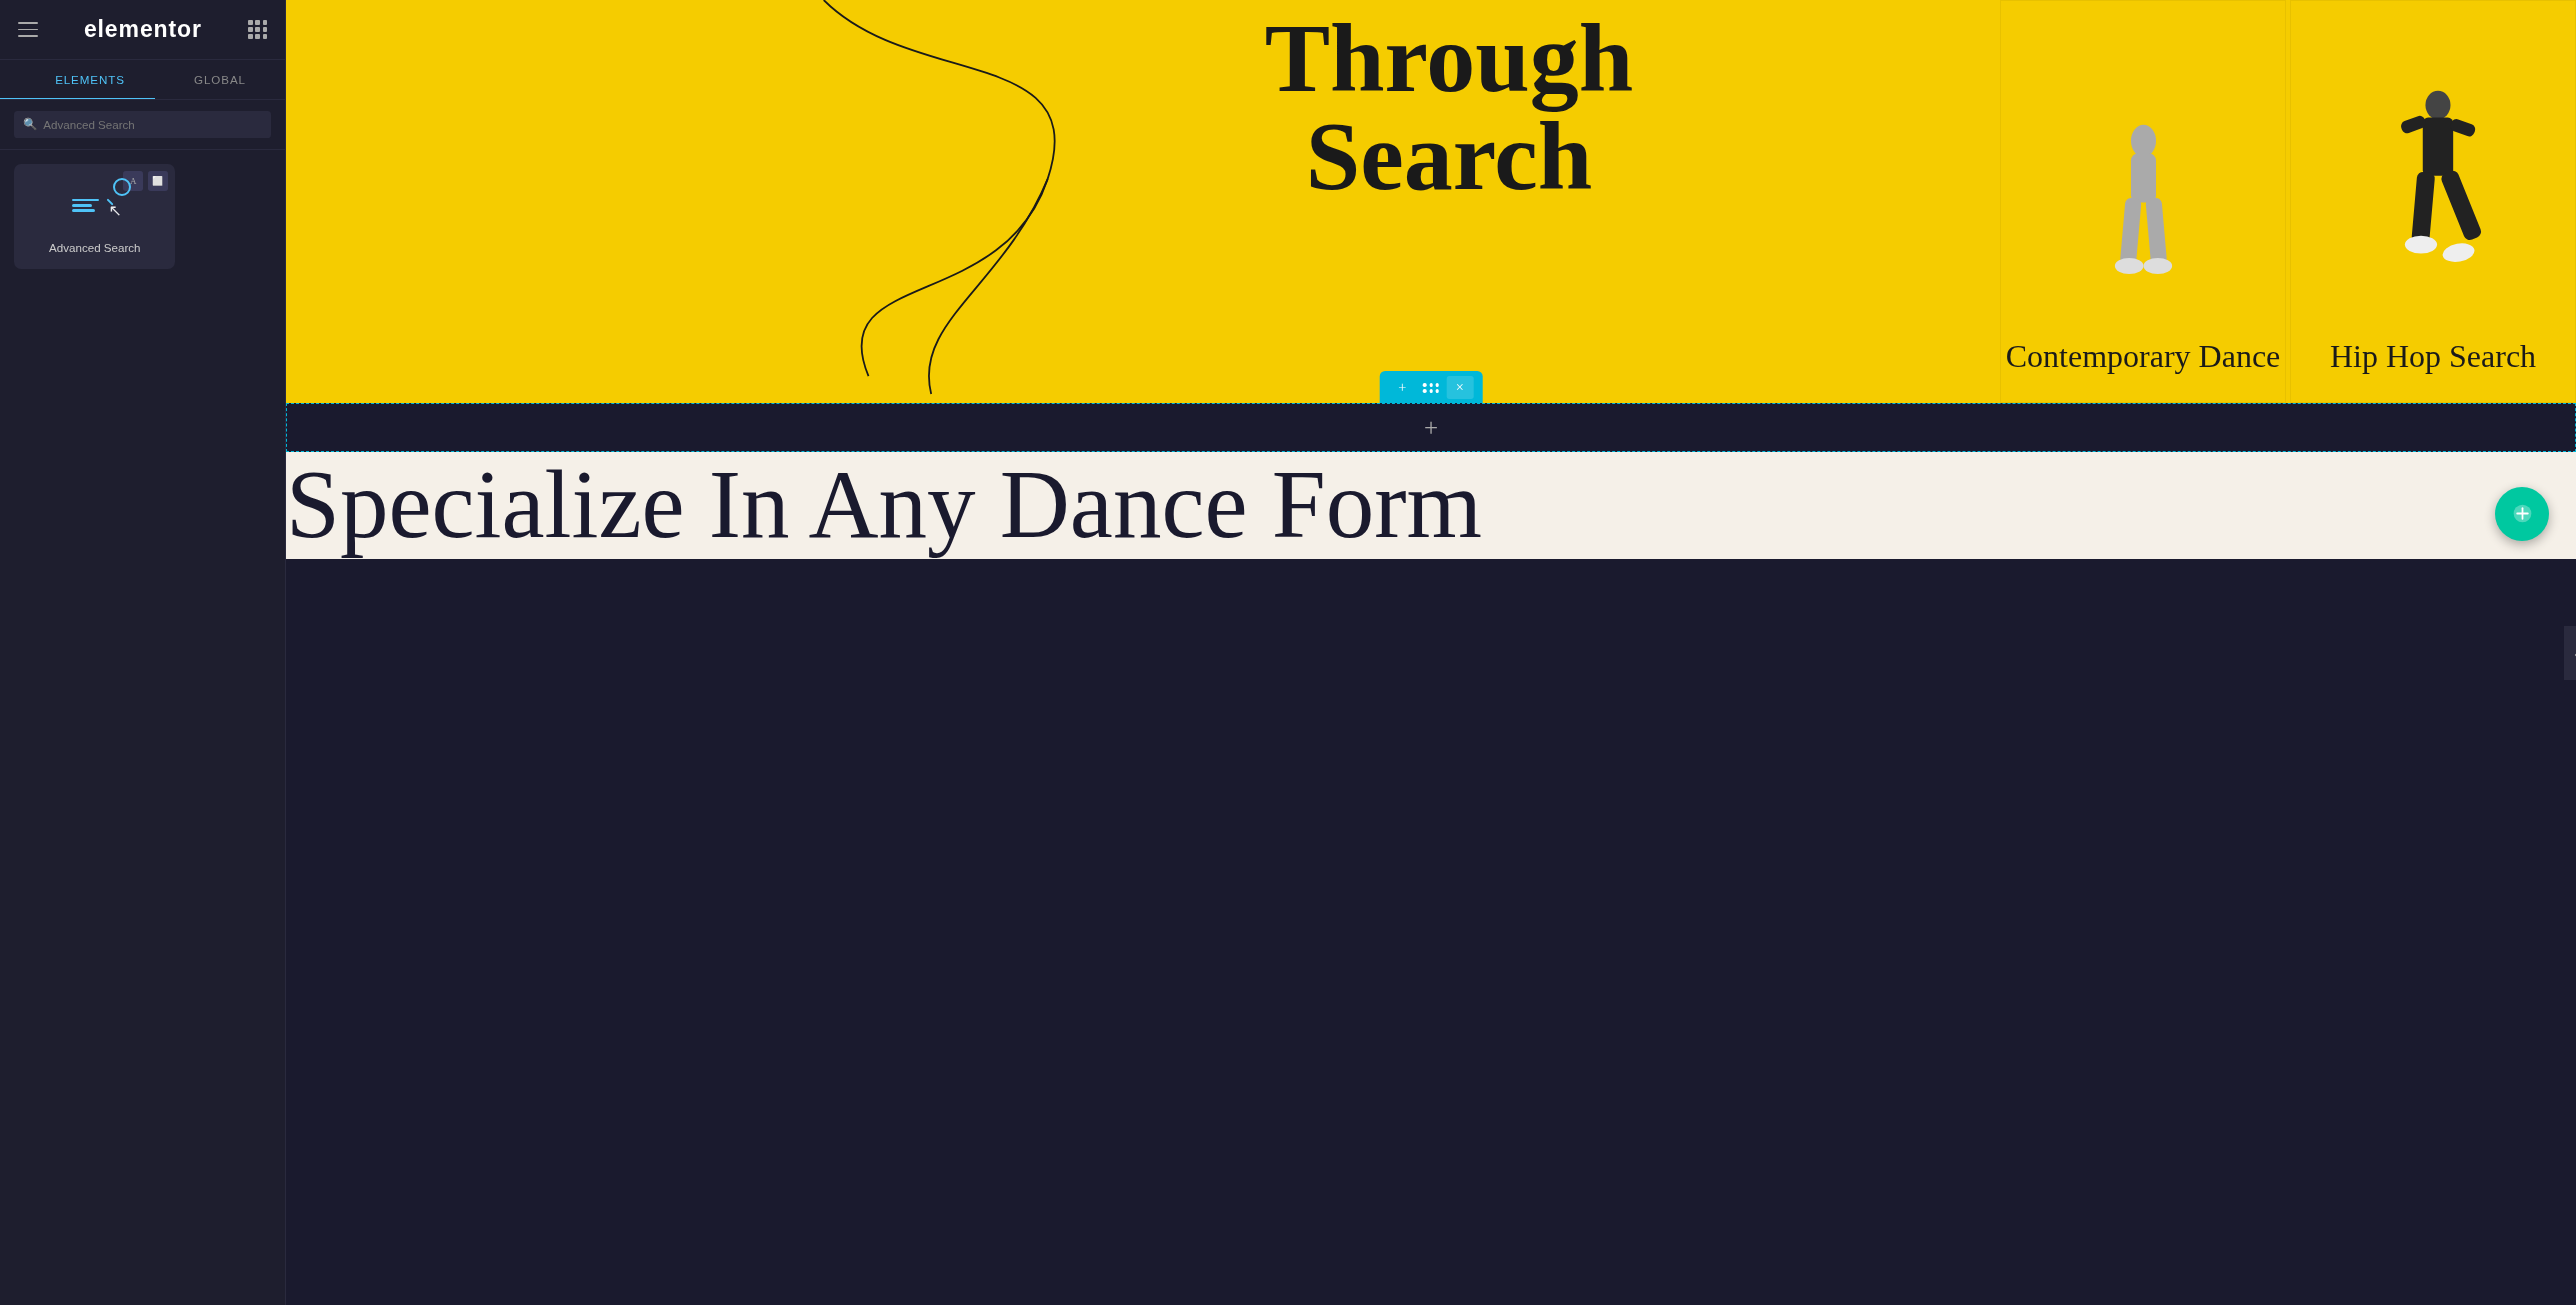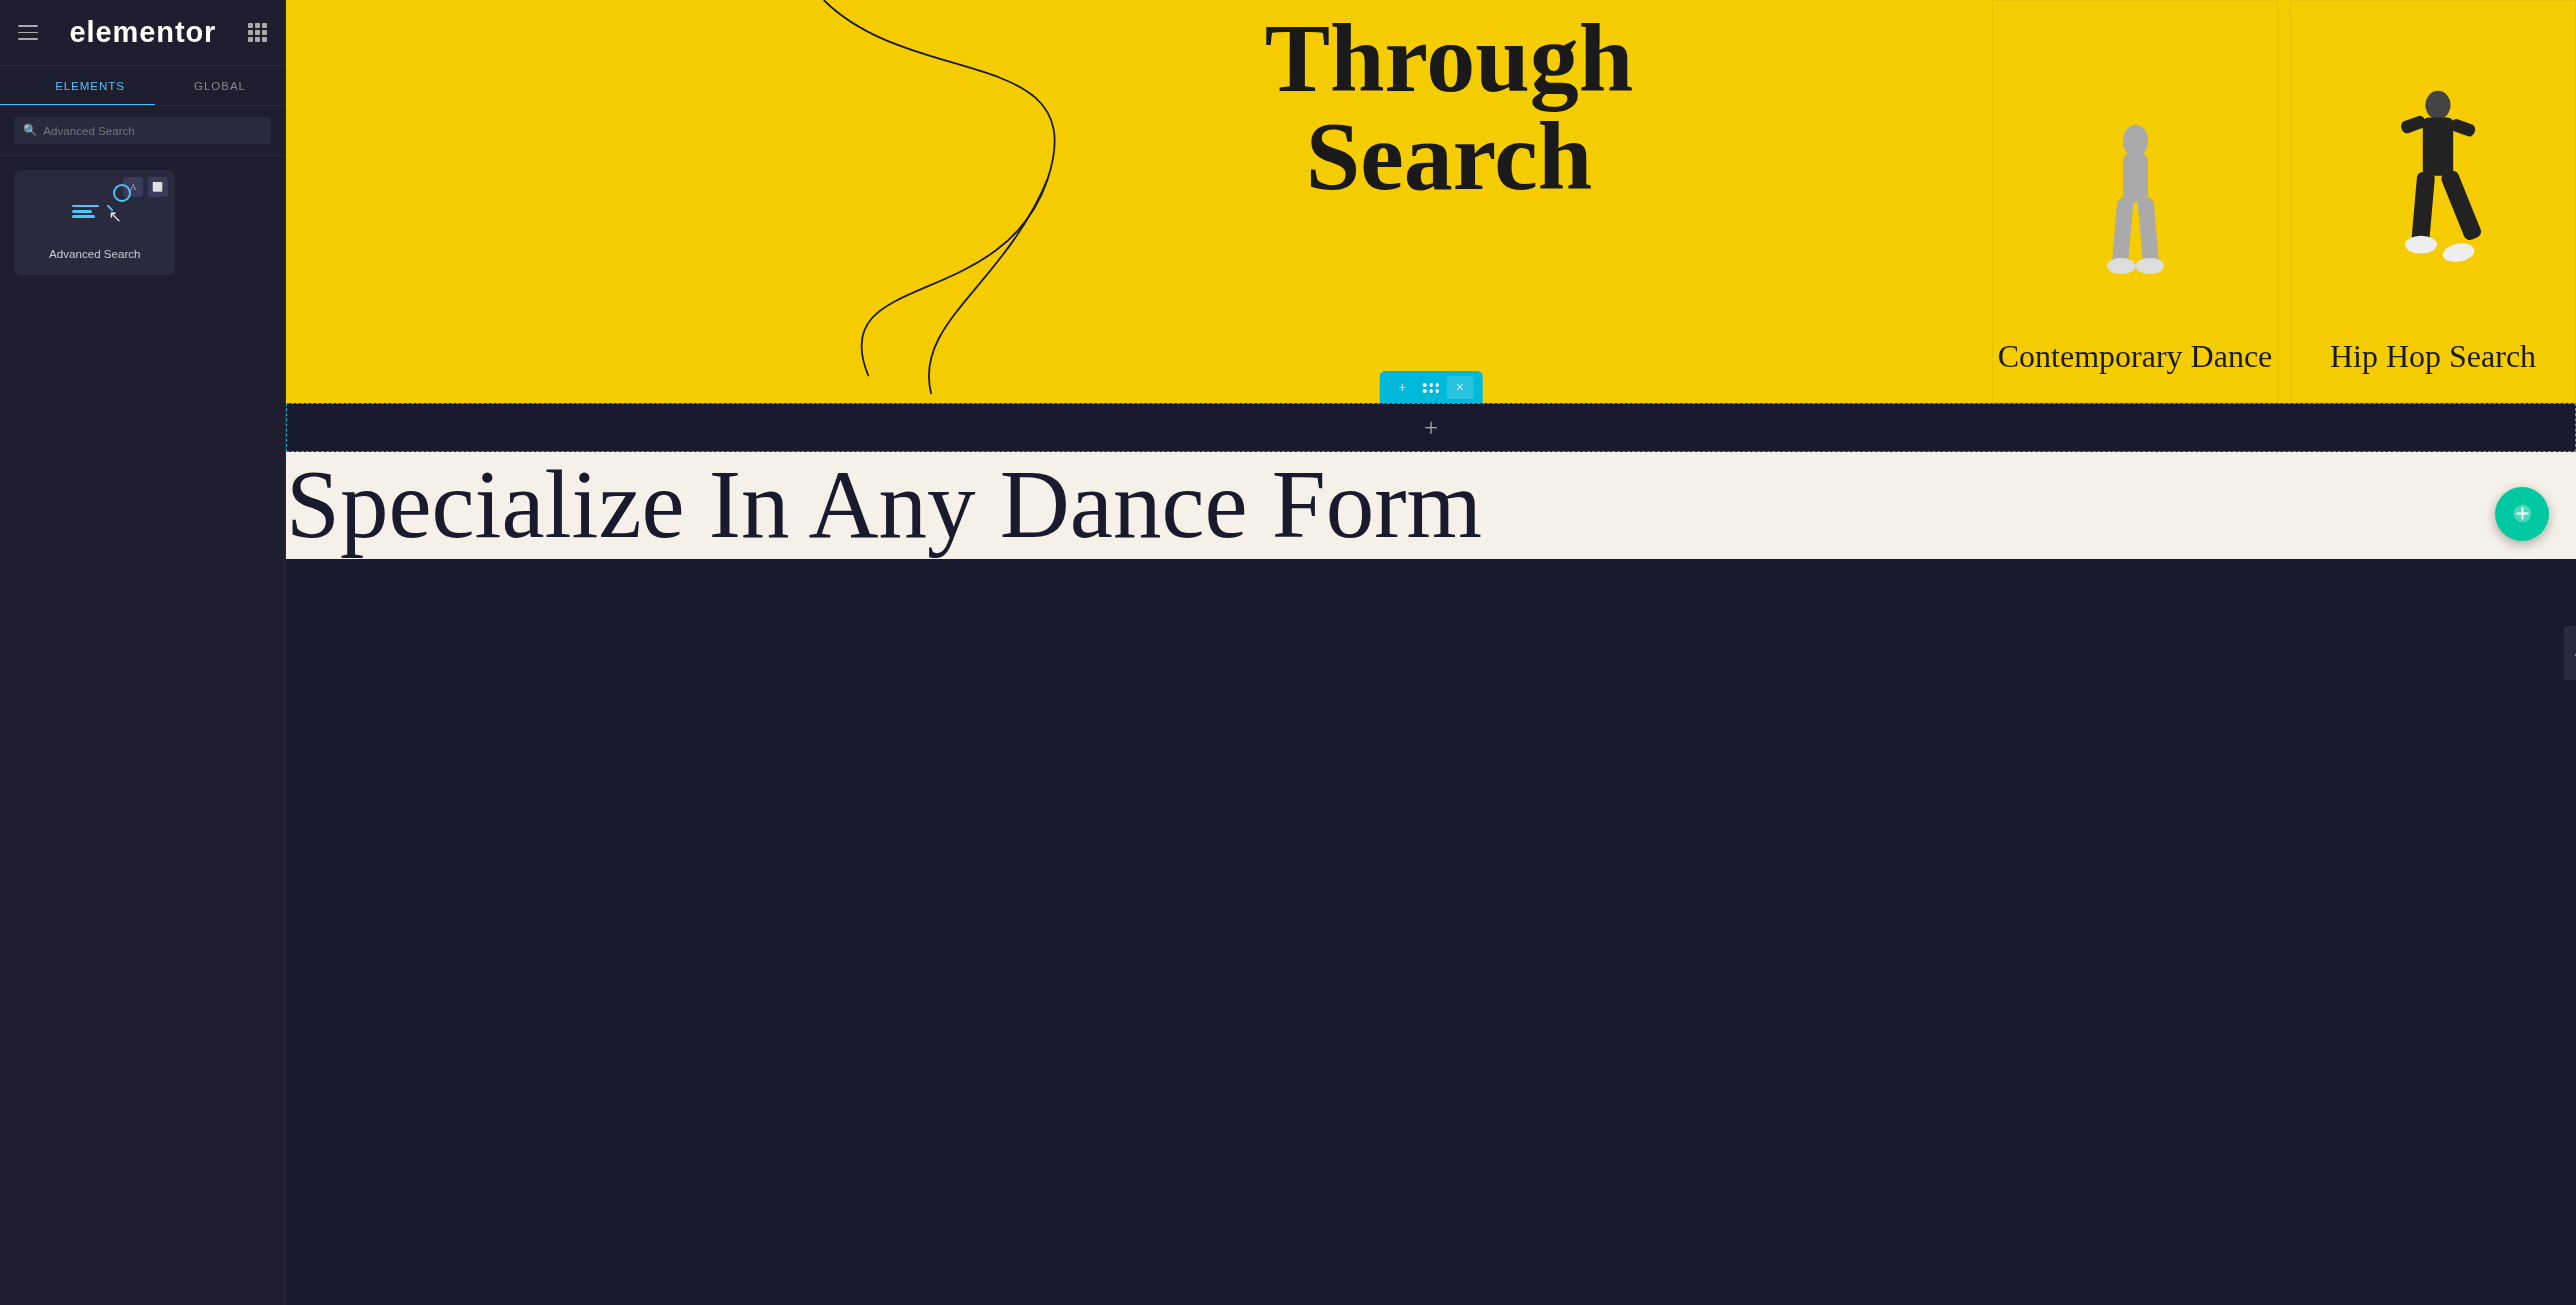--- a/index.html
+++ b/index.html
@@ -39,21 +39,21 @@
     }
     .hamburger-icon span {
       display: block;
       width: 19.7px;
       height: 1.8px;
       background: #aaa;
       border-radius: 1.8px;
     }
 
     .brand-logo {
-      font-size: 29px;
+      font-size: 23px;
       color: #fff;
       font-weight: bold;
       letter-spacing: 0.9px;
       font-family: sans-serif;
     }
 
     .grid-icon {
       display: grid;
       grid-template-columns: repeat(3, 1fr);
       gap: 2.7px;
@@ -282,21 +282,21 @@
     .swoosh-svg {
       position: absolute;
       bottom: 0;
       left: 269px;
       z-index: 2;
     }
 
     
     .dance-cards-row {
       display: flex;
-      gap: 12px;
+      gap: 4px;
       position: absolute;
       right: 0;
       top: 0;
       height: 100%;
     }
 
     .dance-card {
       width: 286px;
       background: #f5cc00;
       border: 0.9px solid rgba(0,0,0,0.05);

